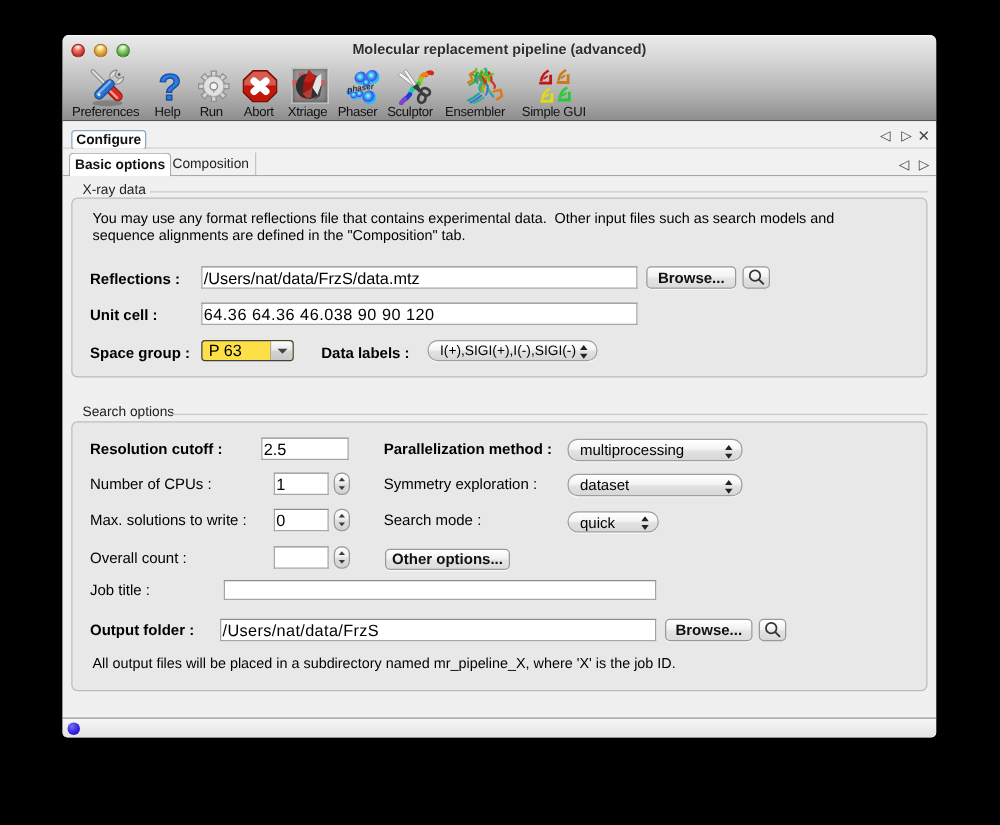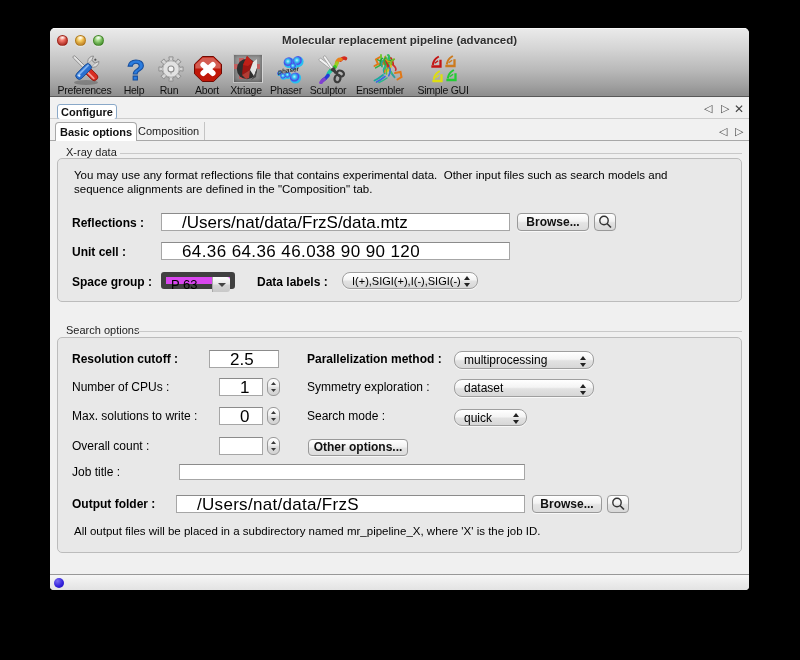--- a/index.html
+++ b/index.html
@@ -36,21 +36,21 @@
 .tsep { position:absolute; top:3px; width:1px; height:18px; background:#c4c4c4; }
 .navarrows { position:absolute; font-size:11px; color:#444; }
 
 #content { position:absolute; left:0; top:113px; width:699px; height:433px; background:#f0f0f0; }
 .grouplabel { position:absolute; font-size:11px; color:#222; }
 .groupbox { position:absolute; left:7px; width:685px; background:#e8e8e8;
   border:1px solid #bcbcbc; border-radius:5px; }
 .lab { position:absolute; font-size:12px; color:#000; white-space:nowrap; }
 .lab b { font-weight:bold; }
 .field { position:absolute; background:#fff; border:1px solid #a6a6a6; border-top-color:#8b8b8b;
-  font-size:17px; color:#000; line-height:15px; padding:1px 20px; white-space:nowrap; overflow:hidden; }
+  font-size:13px; color:#000; line-height:15px; padding:1px 1px; white-space:nowrap; overflow:hidden; }
 .btn { position:absolute; background:linear-gradient(#ffffff, #f2f2f2 45%, #e4e4e4 55%, #dcdcdc);
   border:1px solid #999; border-radius:4px; font-size:12px; font-weight:bold; color:#111;
   text-align:center; box-shadow:0 1px 0 rgba(255,255,255,0.7); }
 .popup { position:absolute; background:linear-gradient(#ffffff, #f4f4f4 45%, #e2e2e2 55%, #d7d7d7);
   border:1px solid #9f9f9f; border-radius:8px; font-size:12px; color:#000;
   box-shadow:0 1px 0 rgba(255,255,255,0.7); white-space:nowrap; }
 .popup .txt { position:absolute; left:9px; top:1px; line-height:15px; }
 .updown { position:absolute; right:6px; top:2px; width:7px; height:13px; }
 .spin { position:absolute; width:13px; background:linear-gradient(#ffffff, #efefef 45%, #dedede 55%, #d2d2d2);
   border:1px solid #999; border-radius:6px; }
@@ -263,21 +263,21 @@
     <div class="btn" style="left:467px; top:72px; width:72px; height:18px; line-height:16px;">Browse...</div>
     <div class="mag" style="left:544px; top:72px; height:18px;"><svg width="20" height="16" viewBox="0 0 20 16">
           <circle cx="9" cy="6.5" r="4.2" fill="none" stroke="#333" stroke-width="1.4"></circle>
           <line x1="12" y1="9.5" x2="16" y2="13.5" stroke="#333" stroke-width="1.6"></line>
         </svg></div>
 
     <div class="lab" style="left:22px; top:103.5px;"><b>Unit cell :</b></div>
     <div class="field" style="left:111px; top:101px; width:349px; height:18px; letter-spacing:0.4px;">64.36 64.36 46.038 90 90 120</div>
 
     <div class="lab" style="left:22px; top:133.5px;"><b>Space group :</b></div>
-    <div class="combo" style="position:absolute; left:111px; top:131px; width:74px; height:17px; background:#d946ef; border:5px solid #404040; border-radius:3px;padding-left:24px;">
+    <div class="combo" style="position:absolute; left:111px; top:131px; width:74px; height:17px; background:#fde047; border:1px solid #404040; border-radius:3px;padding-left:24px;">
       <span style="position:absolute; left:5px; top:1px; font-size:13px; line-height:14px;">P 63</span>
       <span style="position:absolute; right:0; top:0; width:18px; height:15px; background:linear-gradient(#fdfdfd,#e8e8e8 45%,#d4d4d4 55%,#c8c8c8); border-left:1px solid #aaa; border-radius:0 3px 3px 0;"><svg width="18" height="15">
             <polygon points="5,6 13,6 9,10" fill="#444"></polygon>
           </svg></span>
     </div>
     <div class="lab" style="left:207px; top:133.5px;text-align:right;"><b>Data labels :</b></div>
     <div class="popup" style="left:292px; top:131px; width:136px; height:17px;">
       <span class="txt" style="font-size:11px;">I(+),SIGI(+),I(-),SIGI(-)</span>
       <svg class="updown" width="6" height="11" style="top:3px;">
           <polygon points="3,0 6,4 0,4" fill="#222"></polygon>

